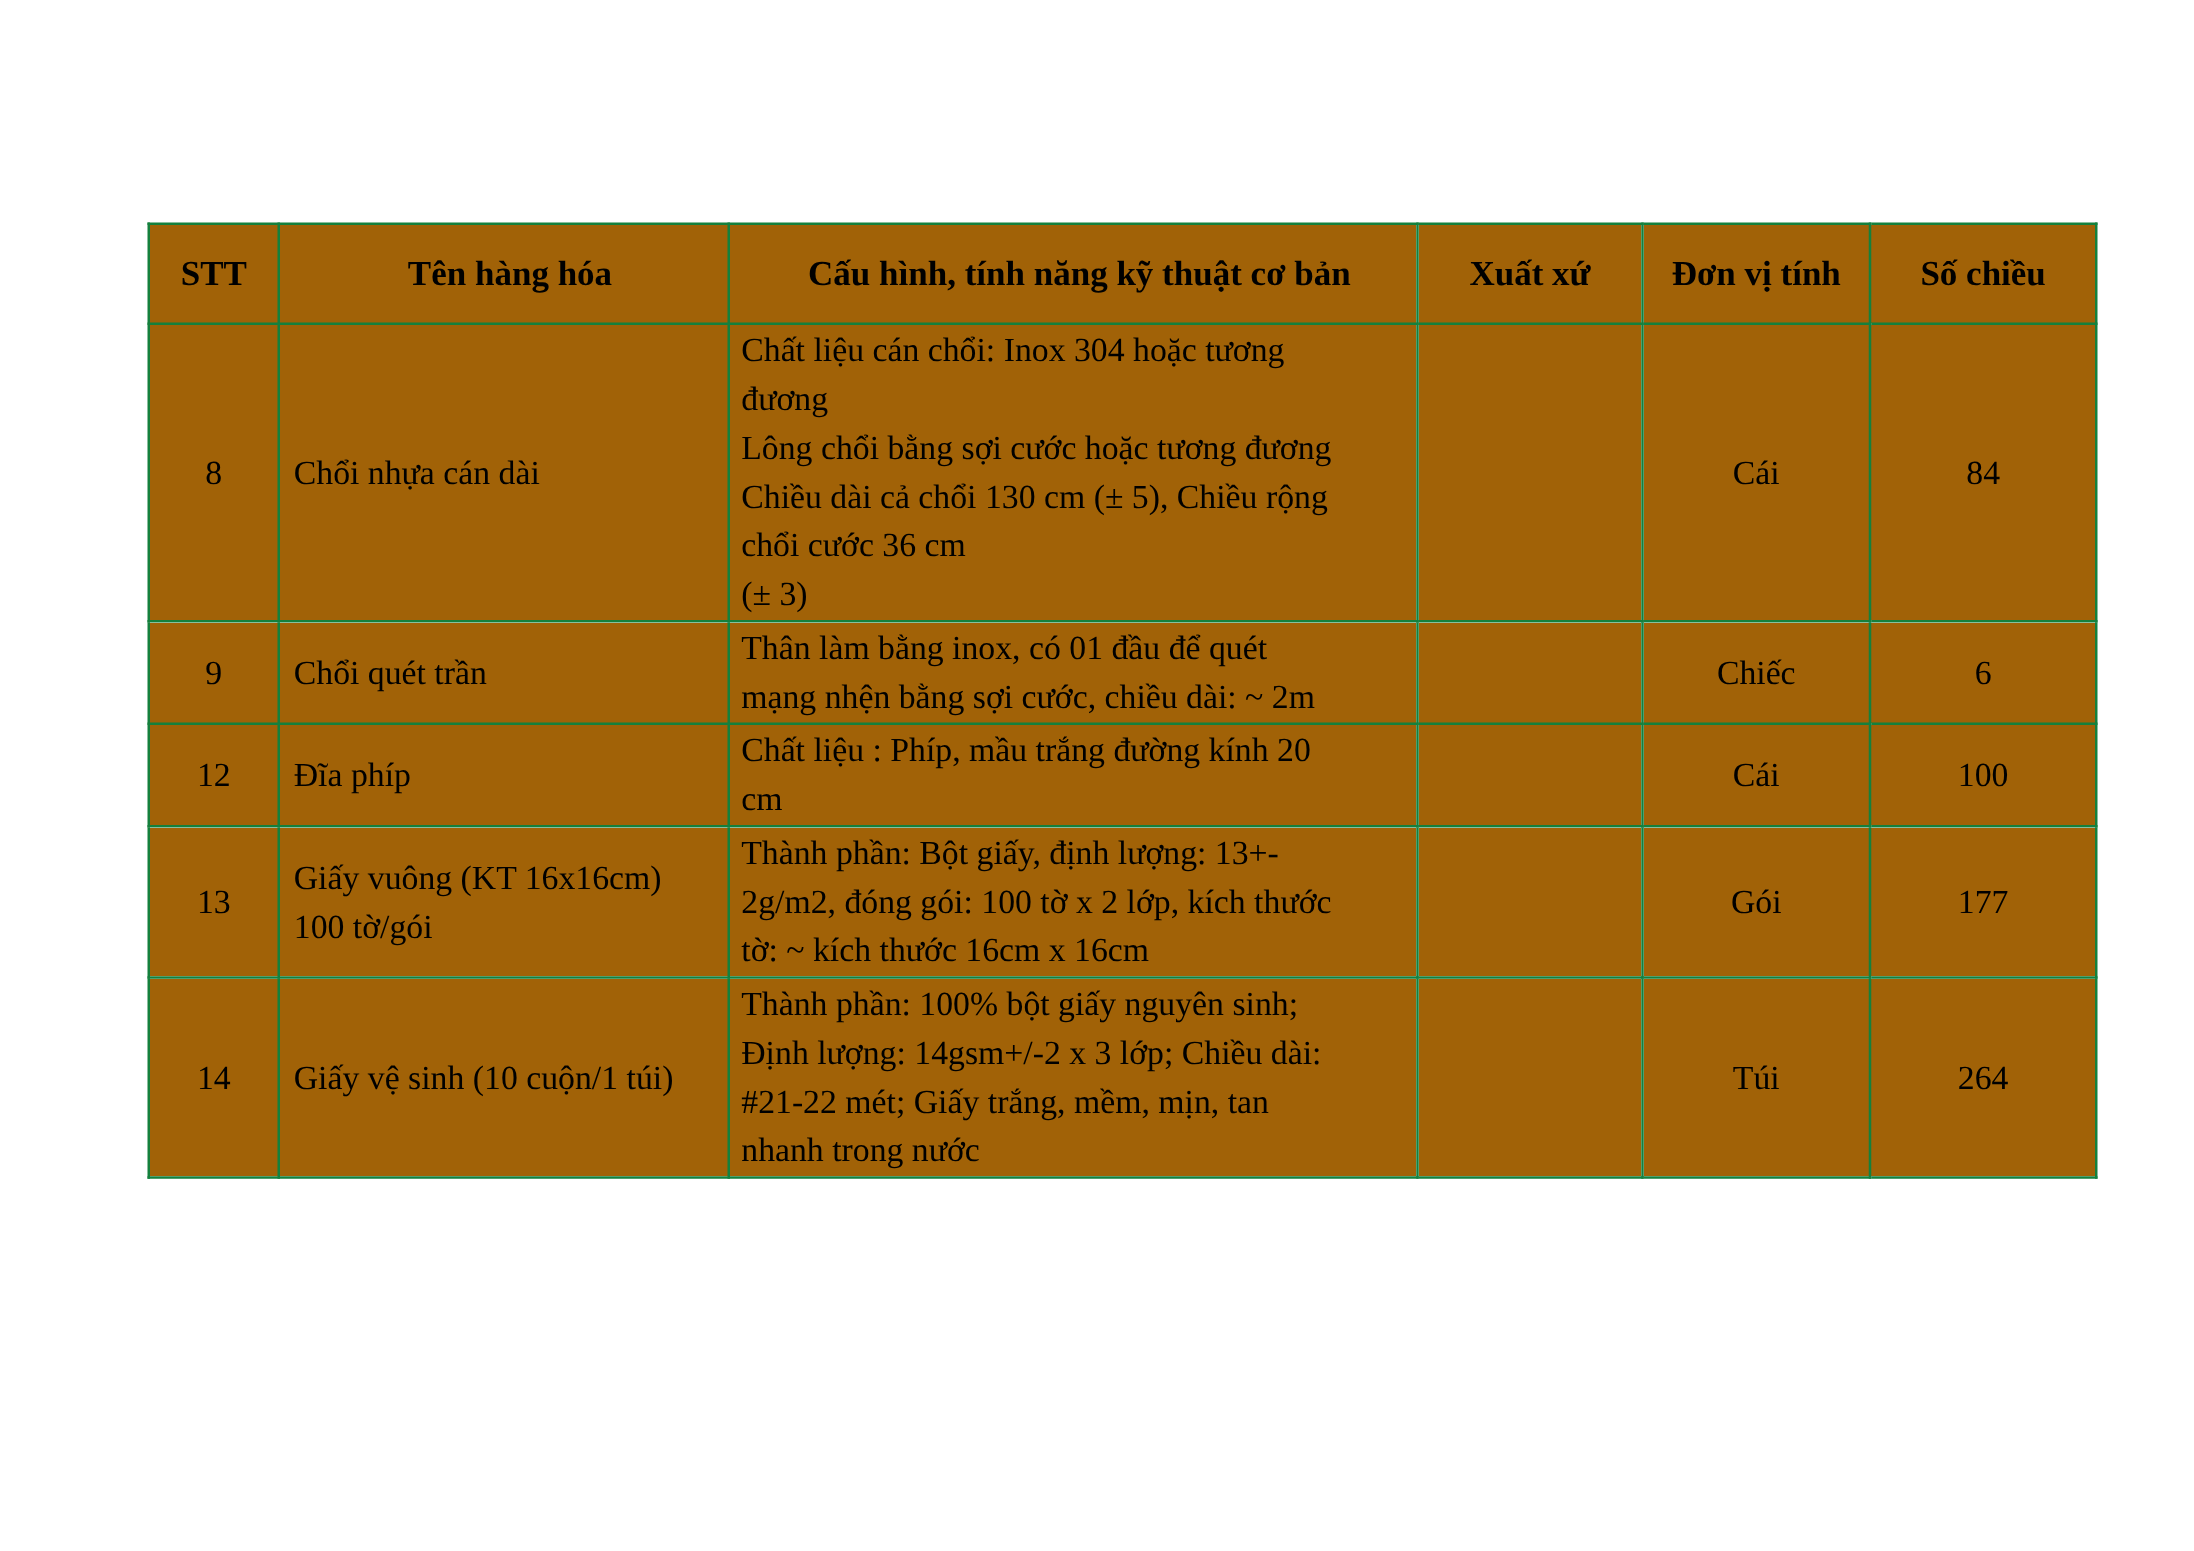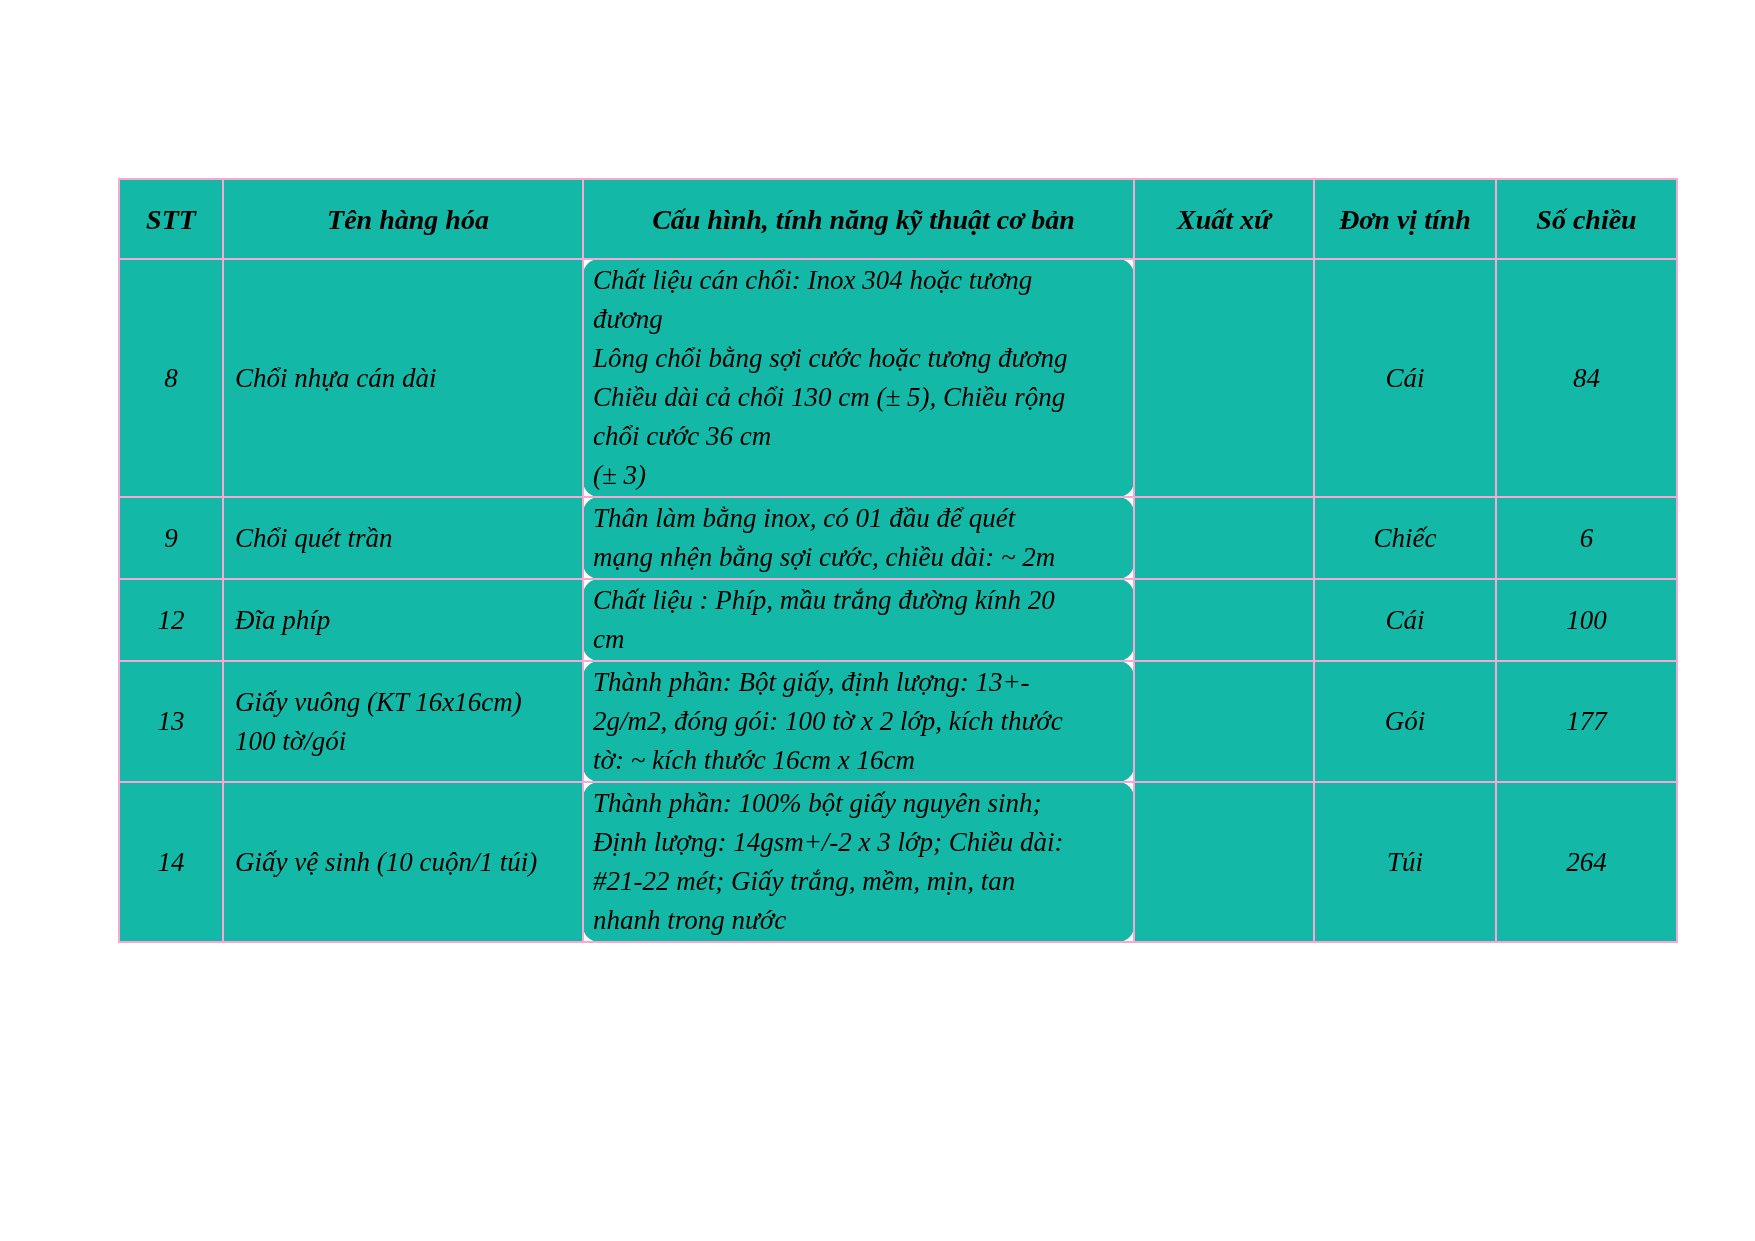--- a/index.html
+++ b/index.html
@@ -22,39 +22,38 @@
     position: absolute;
     left: 118px;
     top: 178px;
     border-collapse: collapse;
     table-layout: fixed;
     width: 1558px;
     font-size: 27px;
     line-height: 39px;
   }
   table.goods td, table.goods th {
-    border: 2px solid #f9a8d4;
+    border: 2px solid #15803d;
     vertical-align: middle;
-    background: #14b8a6;
+    background: #a16207;
     overflow: hidden;
     font-weight: normal;
-    font-style: italic;
   }
   
   table.goods thead th {
     font-weight: bold;
     font-size: 28px;
     height: 76px;
   }
   .th-center { text-align: center; }
   .th-left   { text-align: center; padding-left: 11px; }
   
   td.c-stt   { text-align: center; }
   td.c-name  { text-align: left; padding-left: 11px; padding-right: 6px; white-space: pre-line; }
-  td.c-spec  { text-align: left; padding-left: 9px;  padding-right: 20px; white-space: pre-line; border-radius: 16px; }
+  td.c-spec  { text-align: left; padding-left: 9px;  padding-right: 20px; white-space: pre-line; }
   td.c-origin{ text-align: center; }
   td.c-unit  { text-align: center; }
   td.c-qty   { text-align: center; }
 </style>
 </head>
 <body>
 
 <div class="page">
   <table class="goods">
     <colgroup>

